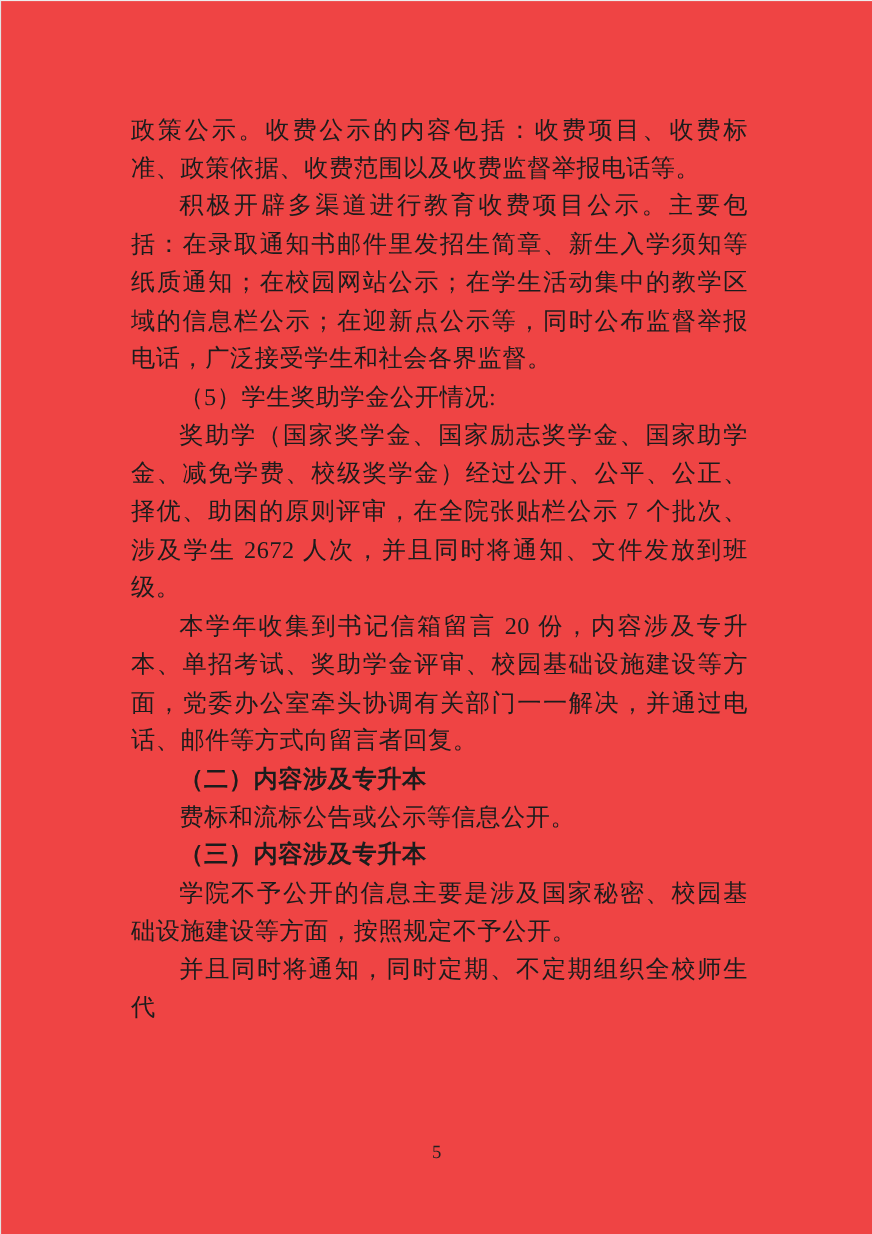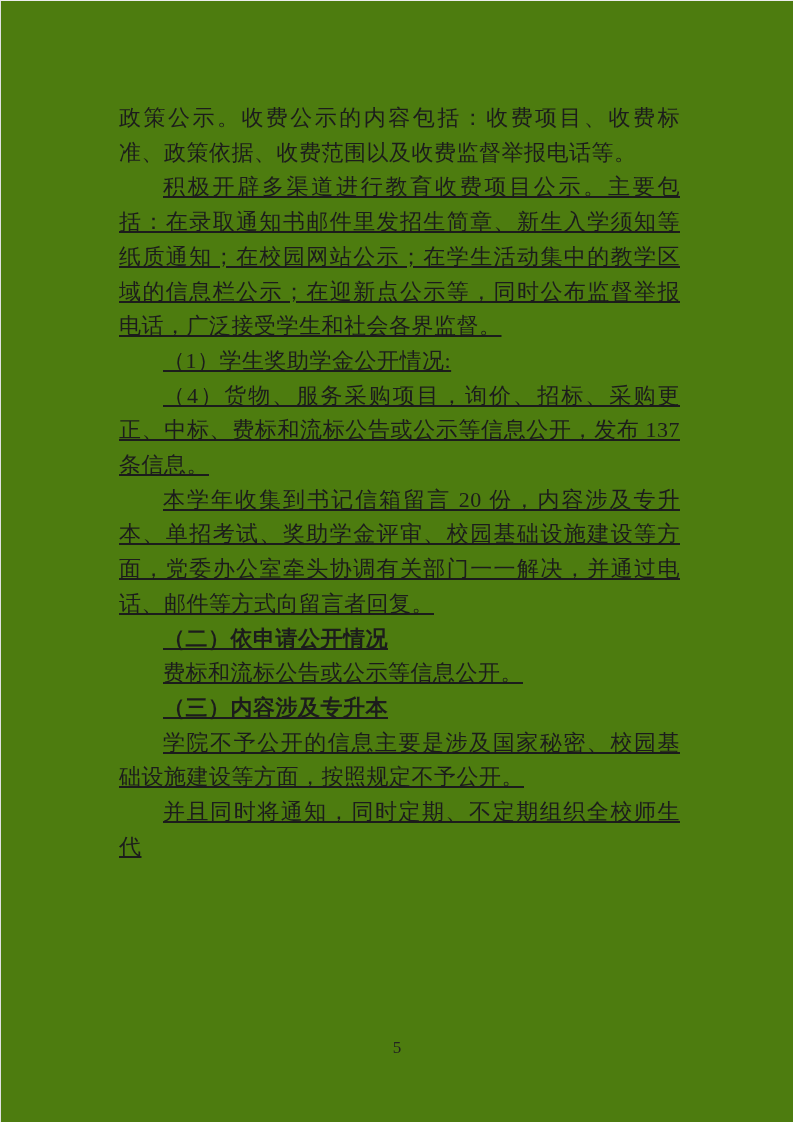--- a/index.html
+++ b/index.html
@@ -4,21 +4,21 @@
 <style>
   html, body {
     margin: 0;
     padding: 0;
     background: #ffffff;
   }
   .page {
     position: relative;
     width: 793px;
     height: 1122px;
-    background: #4d7c0f;
+    background: #ef4444;
     overflow: hidden;
     font-family: "Liberation Serif", "DejaVu Serif", serif;
     color: #1c1c1c;
     box-sizing: border-box;
     border-left: 1px solid #e2e2e2;
     border-top: 1px solid #ededed;
   }
   .content {
     position: absolute;
     left: 118px;
@@ -28,21 +28,20 @@
   .content p {
     margin: 0;
     font-size: 22px;
     line-height: 34.7px;
     text-align: justify;
     letter-spacing: 0.5px;
     word-break: break-all;
   }
   .content p.indent {
     text-indent: 44px;
-    text-decoration: underline;
   }
   .content p.heading {
     font-weight: bold;
   }
   .page-number {
     position: absolute;
     top: 1036px;
     left: 0;
     width: 100%;
     text-align: center;
@@ -51,23 +50,23 @@
     color: #222222;
   }
 </style>
 </head>
 <body>
 
 <div class="page">
   <div class="content">
       <p class="body">政策公示。收费公示的内容包括：收费项目、收费标准、政策依据、收费范围以及收费监督举报电话等。</p>
       <p class="body indent">积极开辟多渠道进行教育收费项目公示。主要包括：在录取通知书邮件里发招生简章、新生入学须知等纸质通知；在校园网站公示；在学生活动集中的教学区域的信息栏公示；在迎新点公示等，同时公布监督举报电话，广泛接受学生和社会各界监督。</p>
-      <p class="body indent">（1）学生奖助学金公开情况:</p>
-      <p class="body indent">（4）货物、服务采购项目，询价、招标、采购更正、中标、费标和流标公告或公示等信息公开，发布 137 条信息。</p>
+      <p class="body indent">（5）学生奖助学金公开情况:</p>
+      <p class="body indent">奖助学（国家奖学金、国家励志奖学金、国家助学金、减免学费、校级奖学金）经过公开、公平、公正、择优、助困的原则评审，在全院张贴栏公示 7 个批次、涉及学生 2672 人次，并且同时将通知、文件发放到班级。</p>
       <p class="body indent">本学年收集到书记信箱留言 20 份，内容涉及专升本、单招考试、奖助学金评审、校园基础设施建设等方面，党委办公室牵头协调有关部门一一解决，并通过电话、邮件等方式向留言者回复。</p>
-      <p class="heading indent">（二）依申请公开情况</p>
+      <p class="heading indent">（二）内容涉及专升本</p>
       <p class="body indent">费标和流标公告或公示等信息公开。</p>
       <p class="heading indent">（三）内容涉及专升本</p>
       <p class="body indent">学院不予公开的信息主要是涉及国家秘密、校园基础设施建设等方面，按照规定不予公开。</p>
       <p class="body indent">并且同时将通知，同时定期、不定期组织全校师生代</p>
     </div>
   <div class="page-number">5</div>
 </div>
 
 </body></html>

